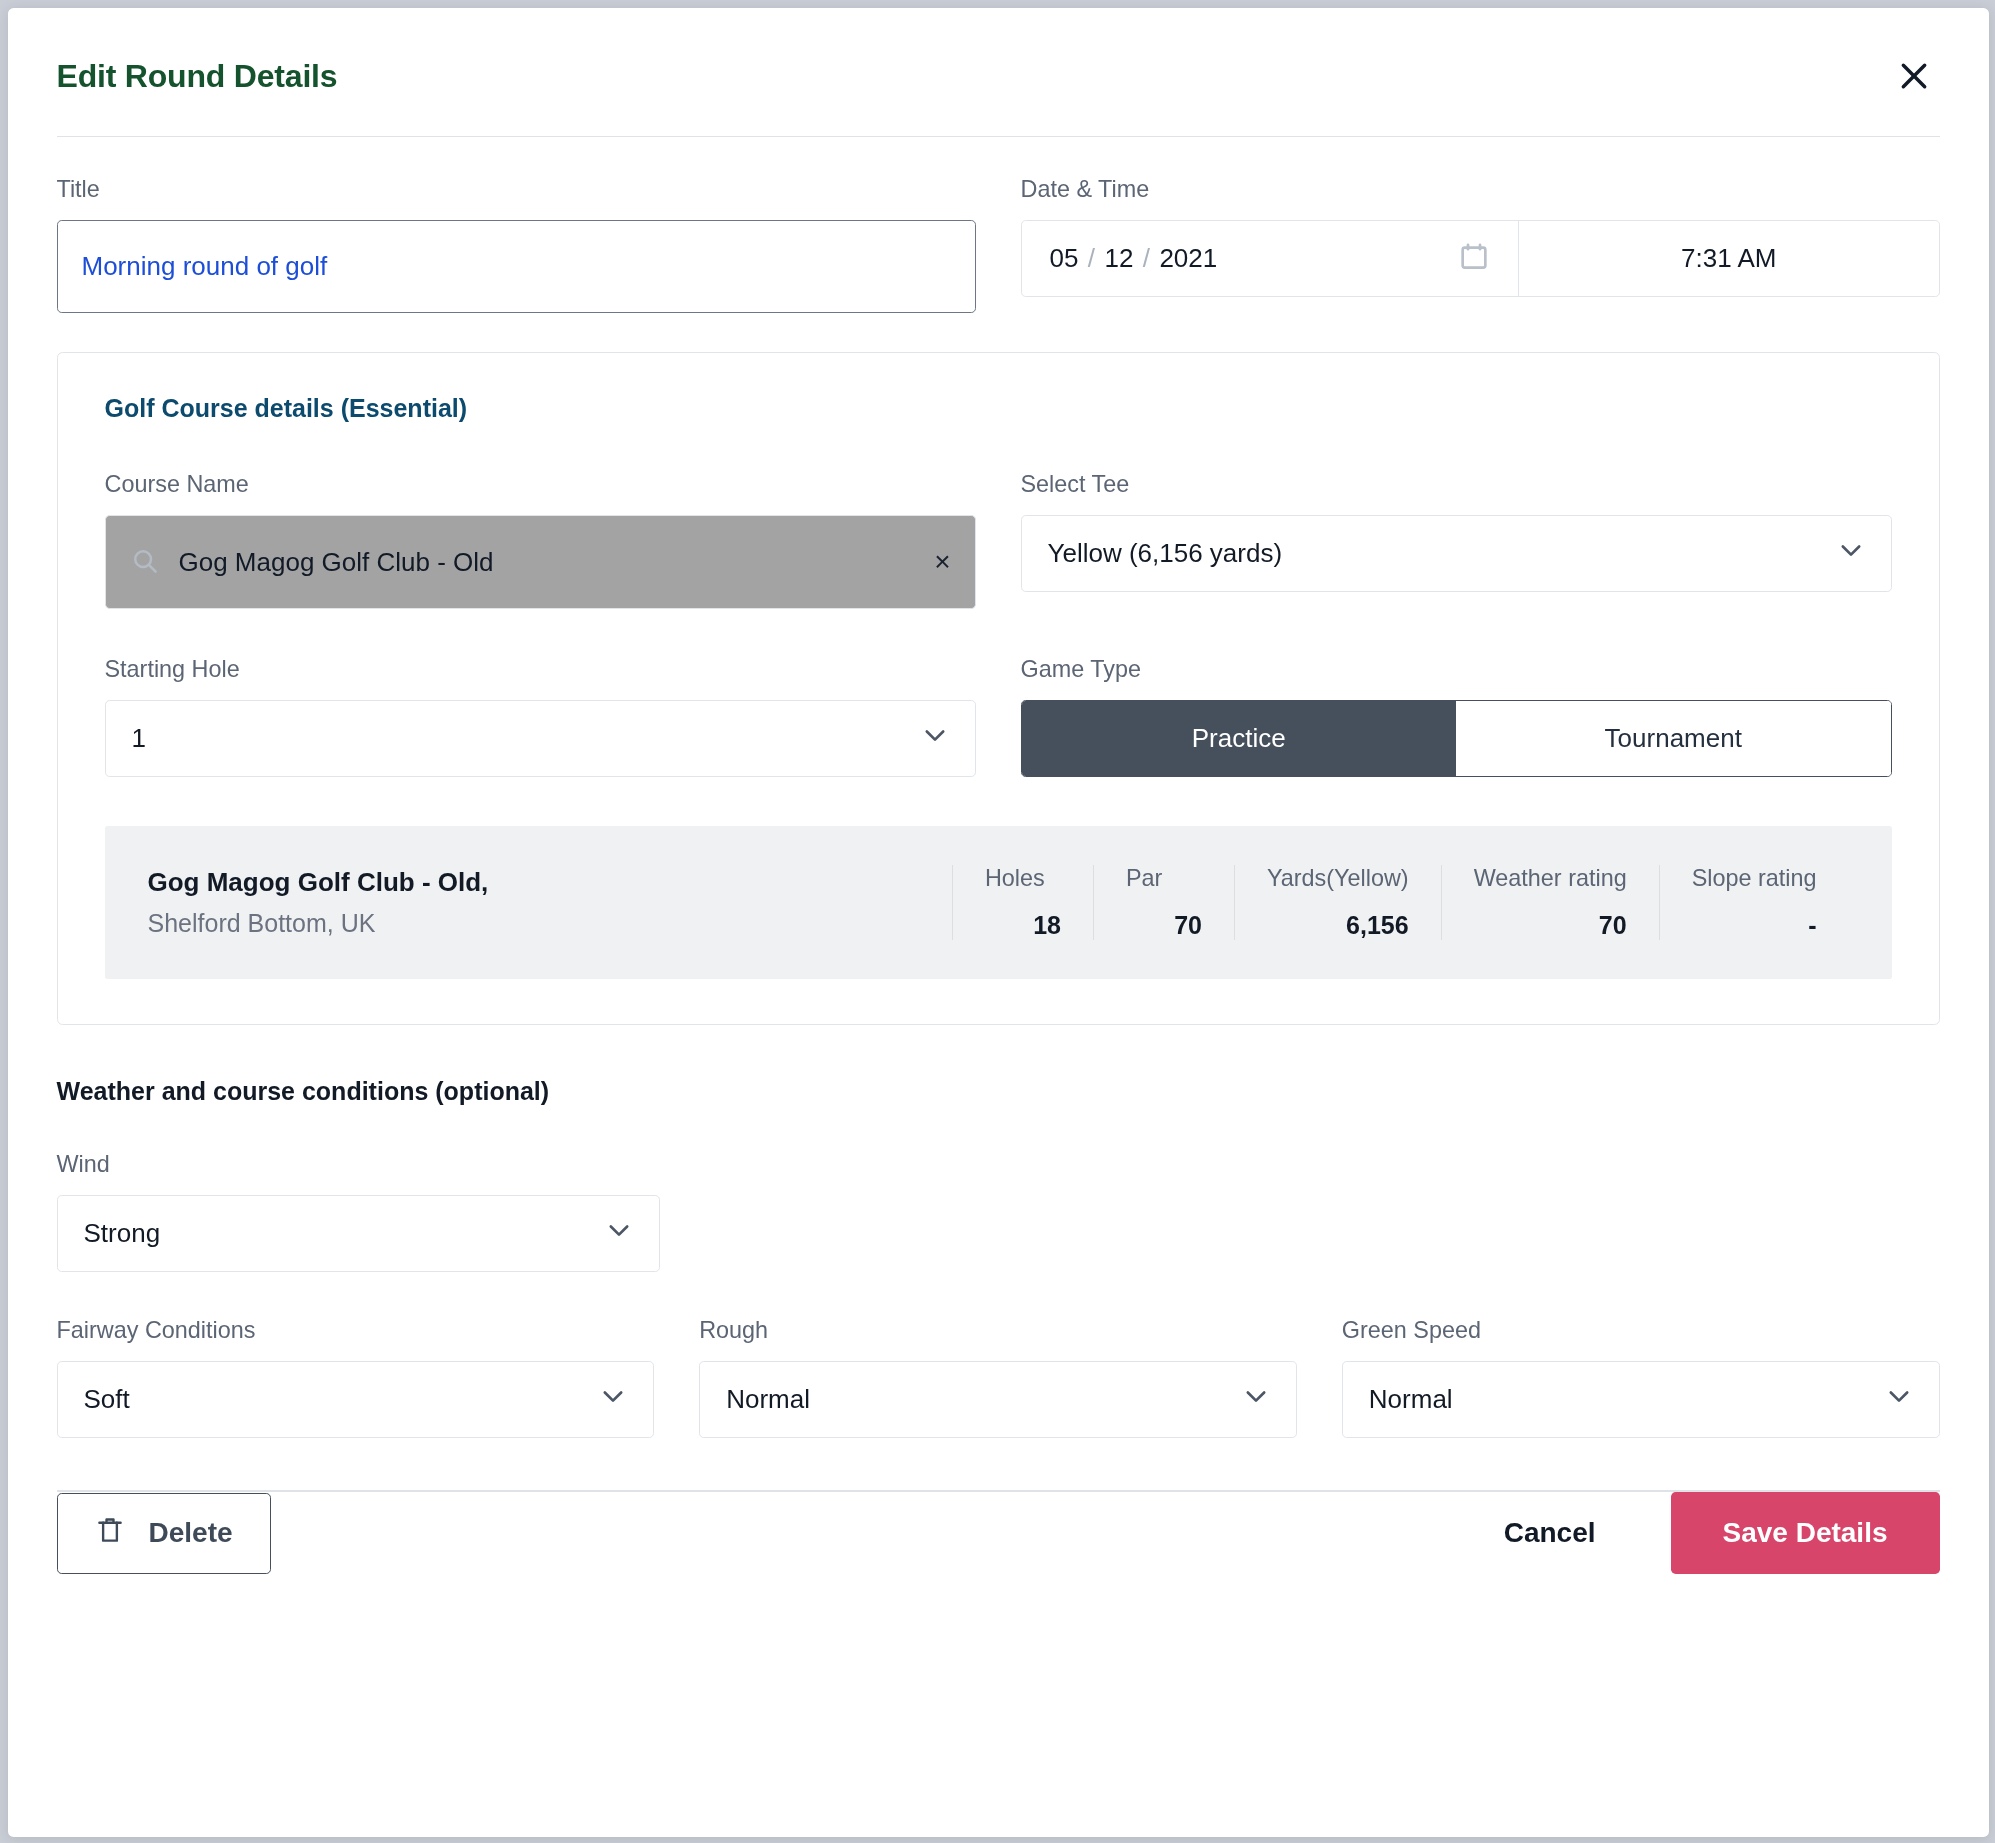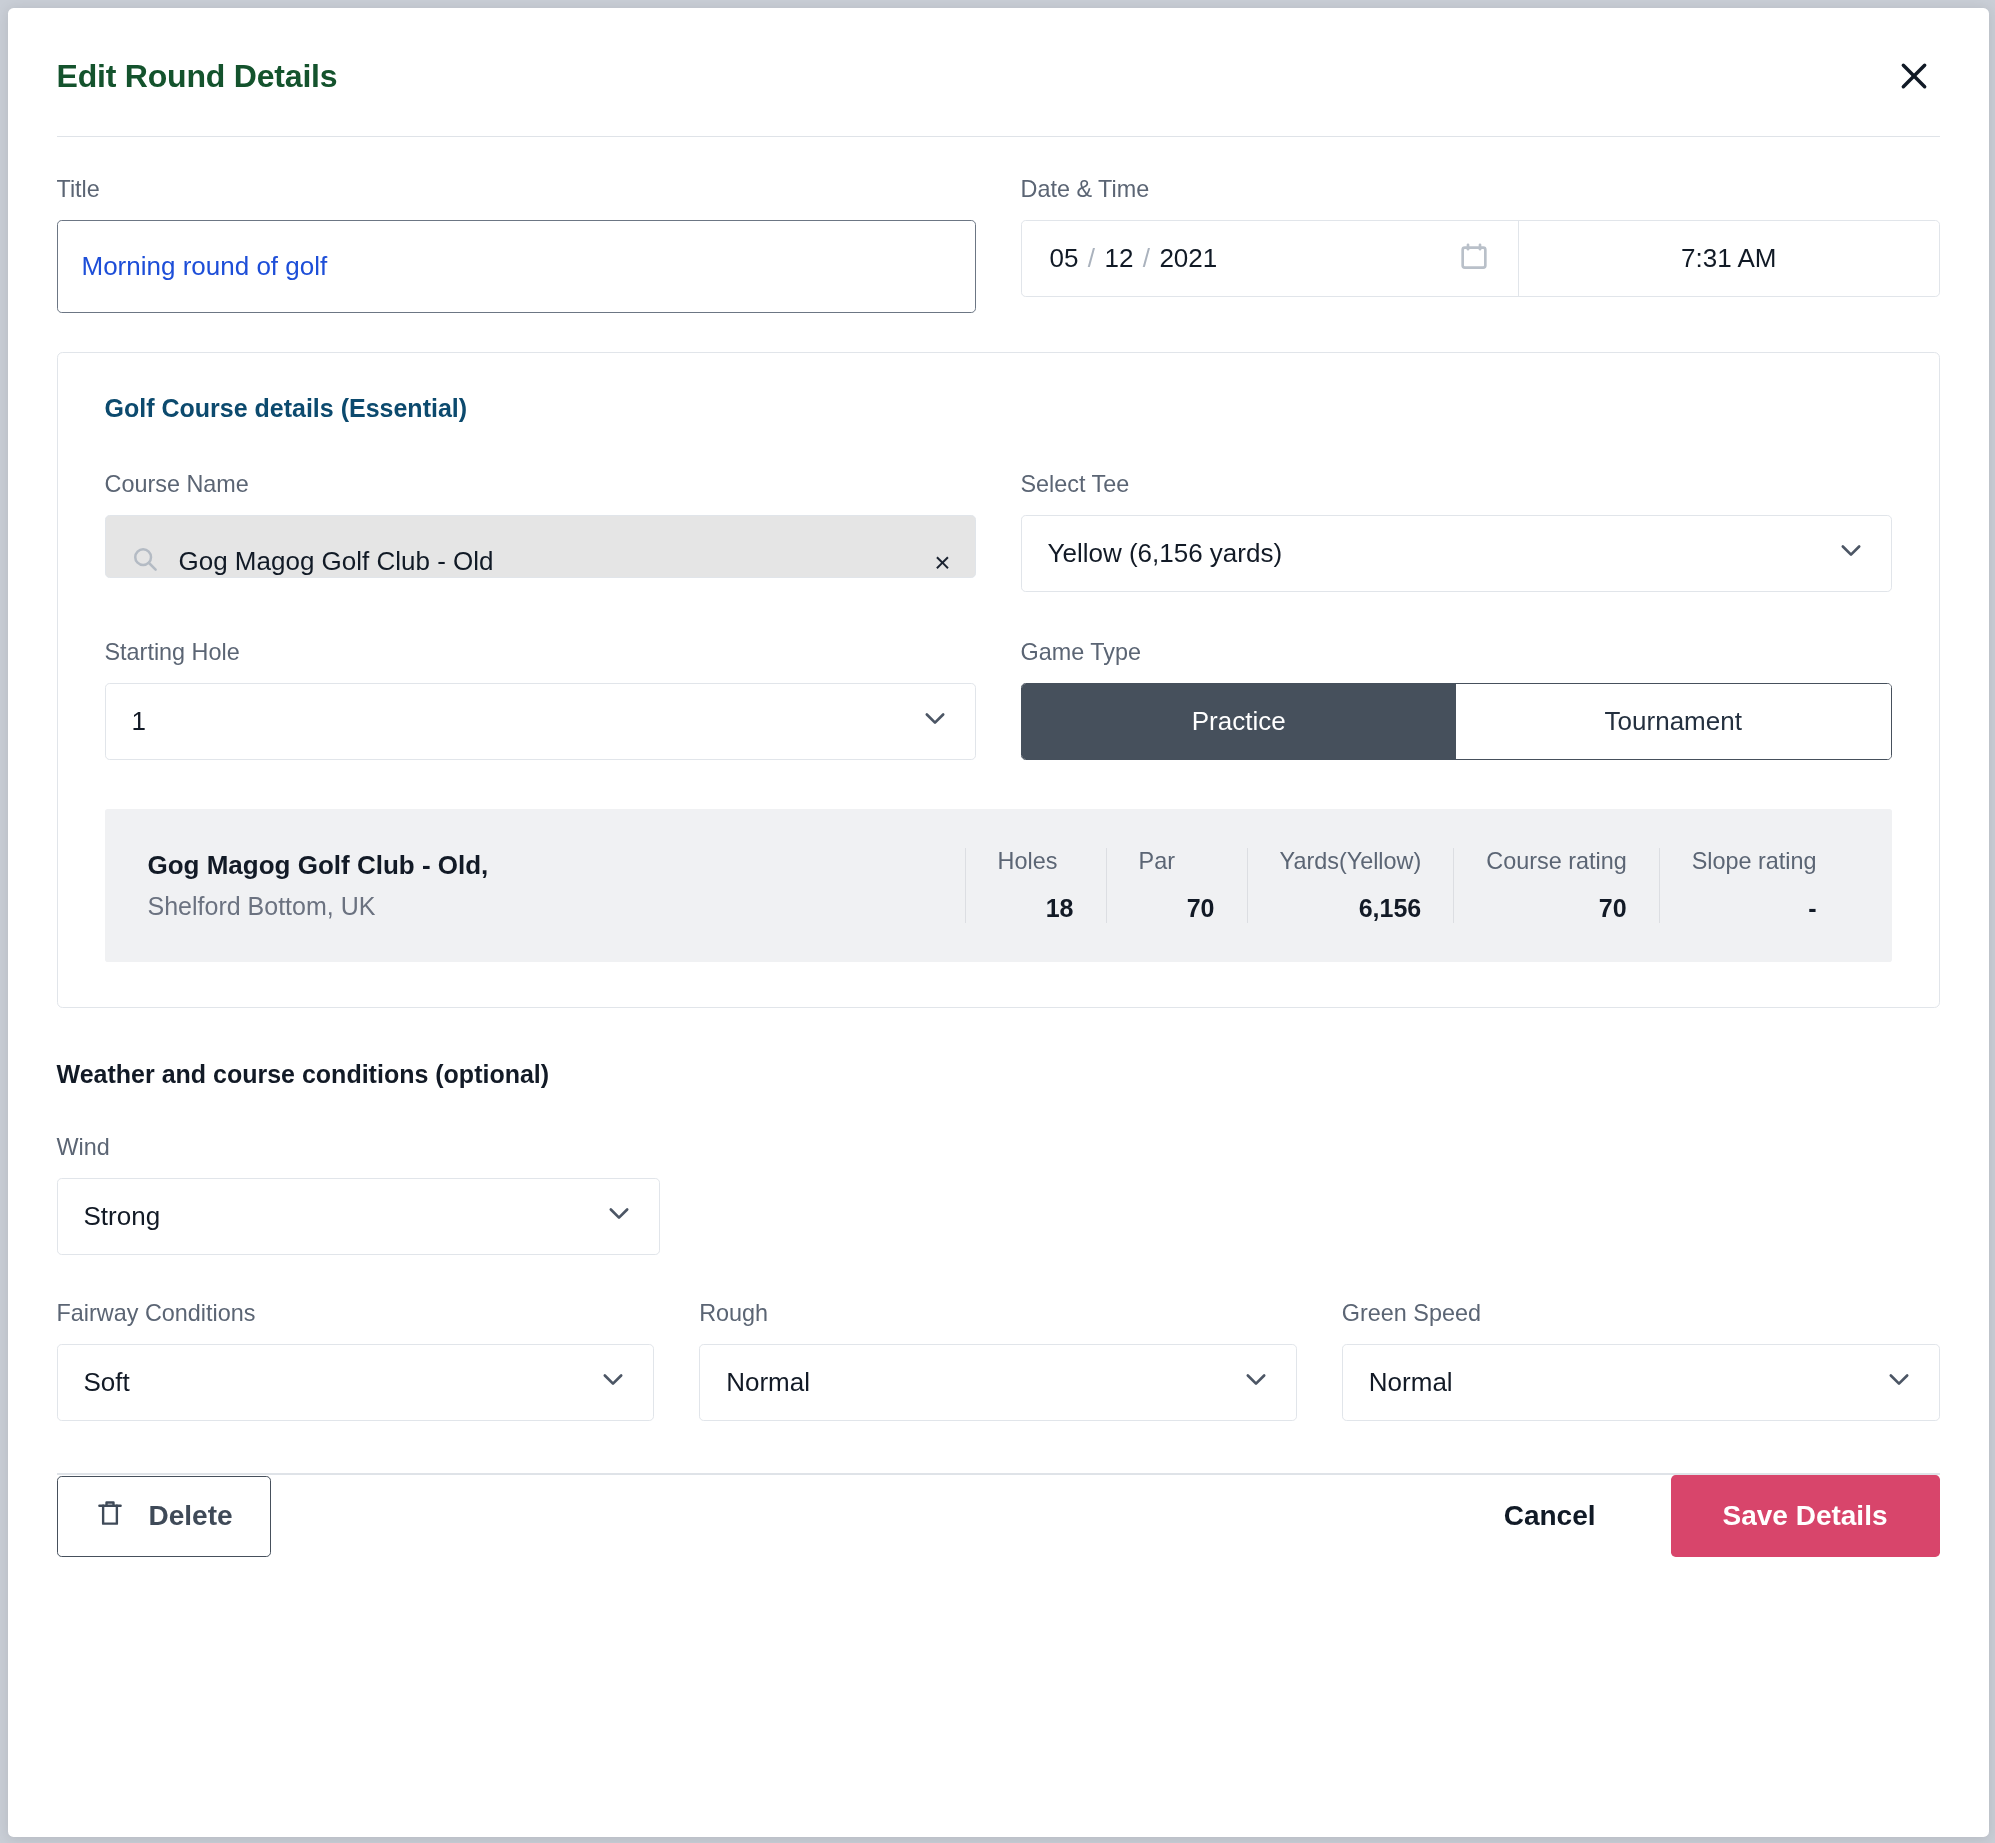--- a/index.html
+++ b/index.html
@@ -79,24 +79,24 @@
     background: #fff;
     font-size: 26px;
     color: #1d4ed8;
     padding: 0 24px;
     font-family: "Liberation Sans", sans-serif;
   }
 
   .soft-box {
     border: 1.9px solid #e1e5ea;
     border-radius: 4.7px;
-    background: #e5e5e5;
-    height: 63px;
-    display: flex;
-    align-items: flex-end;
+    background: #a3a3a3;
+    height: 94px;
+    display: flex;
+    align-items: center;
     position: relative;
   }
 
   .selectish {
     border: 1.9px solid #e1e5ea;
     border-radius: 4.7px;
     background: #fff;
     height: 77px;
     display: flex;
     align-items: center;
@@ -402,21 +402,21 @@
           </div>
           <div class="stat">
             <span class="stat-label">Par</span>
             <span class="stat-value">70</span>
           </div>
           <div class="stat">
             <span class="stat-label">Yards(Yellow)</span>
             <span class="stat-value">6,156</span>
           </div>
           <div class="stat">
-            <span class="stat-label">Course rating</span>
+            <span class="stat-label">Weather rating</span>
             <span class="stat-value">70</span>
           </div>
           <div class="stat">
             <span class="stat-label">Slope rating</span>
             <span class="stat-value">-</span>
           </div>
         </div>
       </div>
     </div>
 

